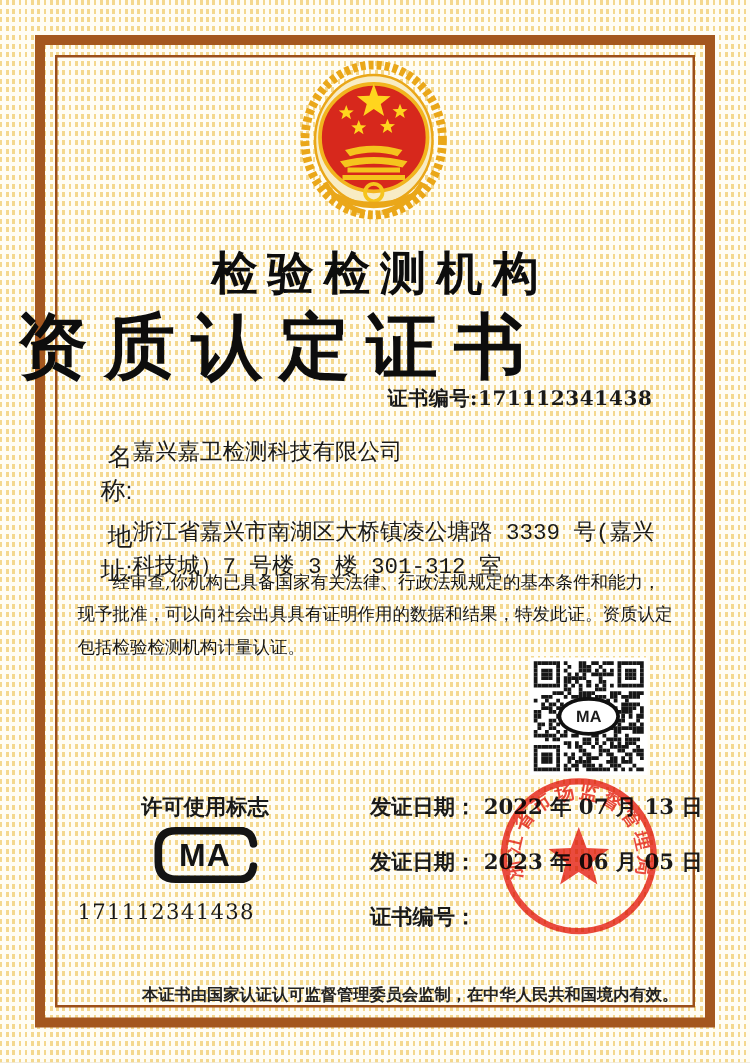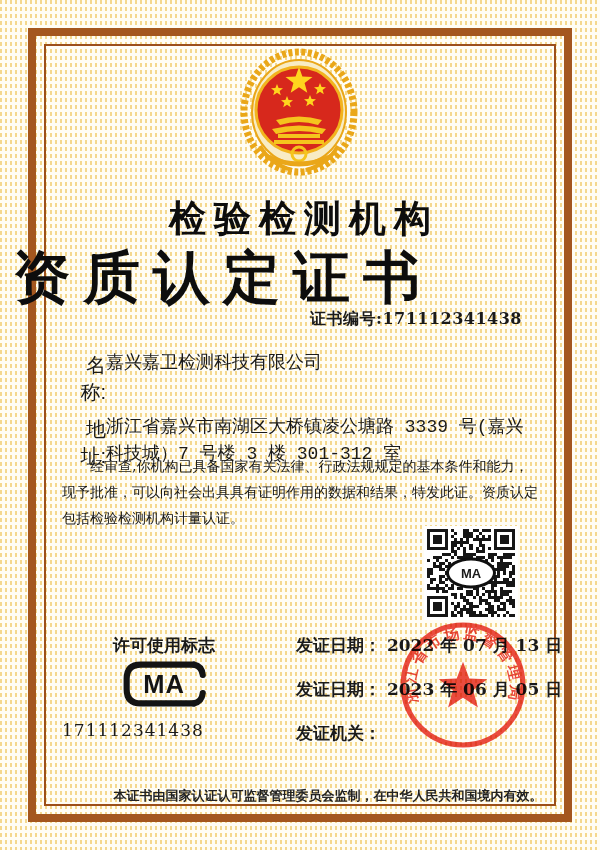--- a/index.html
+++ b/index.html
@@ -967,21 +967,21 @@
 
   <div class="date-row row-issue">
     <span>发证日期：</span>
     <span>2022 年 07 月 13 日</span>
   </div>
   <div class="date-row row-valid">
     <span>发证日期：</span>
     <span>2023 年 06 月 05 日</span>
   </div>
   <div class="date-row row-authority">
-    <span>发证机关：</span>
+    <span>证书编号：</span>
   </div>
 
   <svg class="seal" viewBox="0 0 128 128">
     <circle cx="64" cy="64" r="59" fill="none" stroke="#e8372c" stroke-width="5"></circle>
     <path fill="#e8372c" d="M64,41 L70.2,57.5 L87.8,58.3 L74,69.2 L78.7,86.2 L64,76.5 L49.3,86.2 L54,69.2 L40.2,58.3 L57.8,57.5 Z"></path>
     <path id="sealArc" d="M 22,86 A 47,47 0 1 1 106,86" fill="none"></path>
     <text font-size="15" font-weight="bold" fill="#e8372c" letter-spacing="3" font-family="Liberation Sans, sans-serif">
       <textPath href="#sealArc" startOffset="50%" text-anchor="middle">浙江省市场监督管理局</textPath>
     </text>
   </svg>

